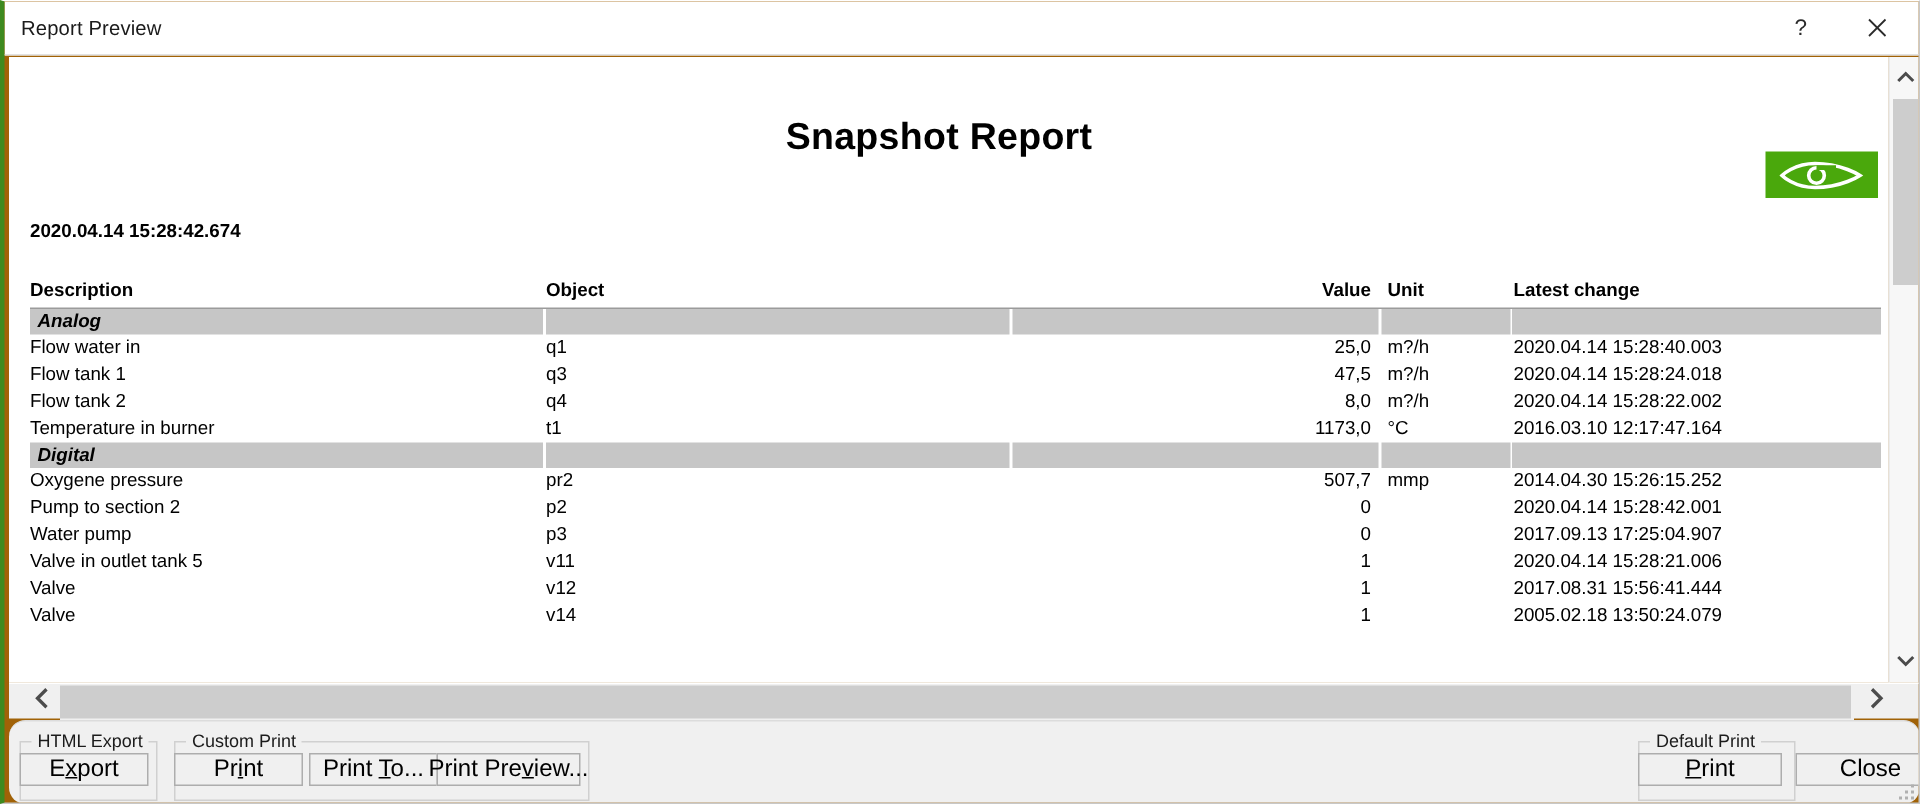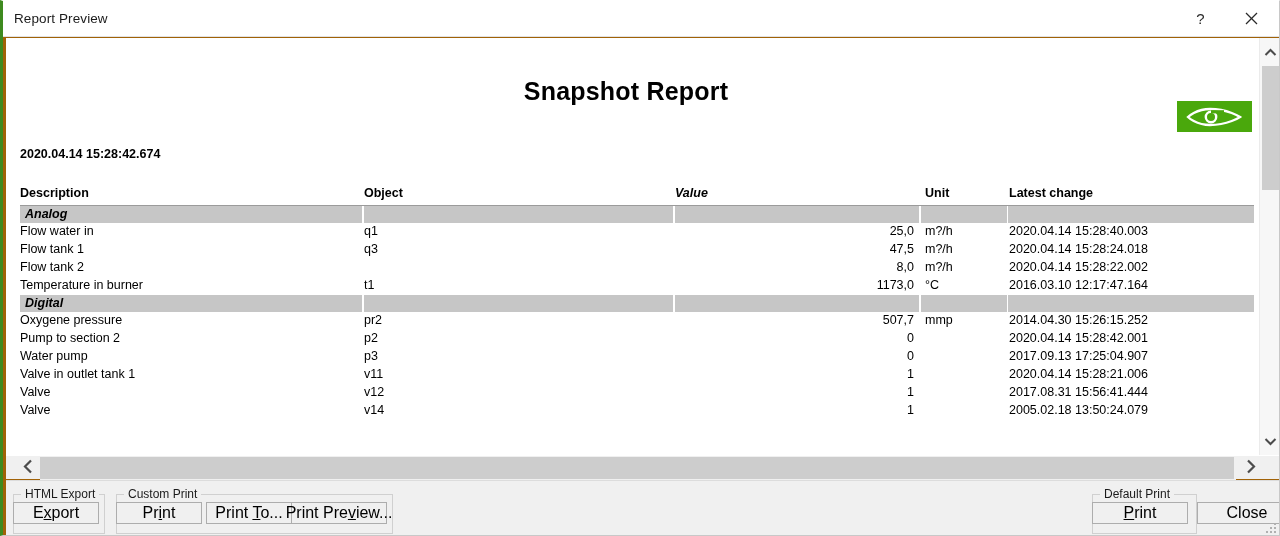--- a/index.html
+++ b/index.html
@@ -122,21 +122,21 @@
 
   #table-header {
     height: 20px;
     border-bottom: 1px solid #9b9b9b;
   }
   #table-header .cell {
     font-weight: bold;
     height: 20px;
     line-height: 14px;
   }
-  #table-header .c-val  { text-align: left; padding-right: 5px; font-style: italic; }
+  #table-header .c-val  { text-align: right; padding-right: 5px; }
   #table-header .c-unit { text-align: left; padding-left: 4px; }
 
   .section-row { height: 17px; }
   .section-band {
     position: absolute;
     top: 0; height: 17px;
     background: #c6c6c6;
   }
   .band-desc { left: 0px;   width: 342px; }
   .band-obj  { left: 344px; width: 309px; }
@@ -208,20 +208,21 @@
     background: #cdcdcd;
   }
 
   
   #bottom-bar {
     position: absolute;
     left: 3px; top: 479px;
     width: 1274px; height: 56px;
     background: #f0f0f0;
     border-top: 1px solid #dcdcdc;
+    border-radius: 11px;
   }
 
   .groupbox {
     position: absolute;
     border: 1px solid #d0d0d0;
     background: transparent;
   }
   .groupbox-label {
     position: absolute;
     top: -8px; left: 7px;
@@ -330,20 +331,21 @@
           </div>
           <div class="row">
             <div class="cell c-desc">Flow tank 1</div>
             <div class="cell c-obj">q3</div>
             <div class="cell c-val">47,5</div>
             <div class="cell c-unit">m?/h</div>
             <div class="cell c-chg">2020.04.14 15:28:24.018</div>
           </div>
           <div class="row">
             <div class="cell c-desc">Flow tank 2</div>
+            <div class="cell c-obj">q4</div>
             <div class="cell c-val">8,0</div>
             <div class="cell c-unit">m?/h</div>
             <div class="cell c-chg">2020.04.14 15:28:22.002</div>
           </div>
           <div class="row">
             <div class="cell c-desc">Temperature in burner</div>
             <div class="cell c-obj">t1</div>
             <div class="cell c-val">1173,0</div>
             <div class="cell c-unit">°C</div>
             <div class="cell c-chg">2016.03.10 12:17:47.164</div>
@@ -371,21 +373,21 @@
             <div class="cell c-chg">2020.04.14 15:28:42.001</div>
           </div>
           <div class="row">
             <div class="cell c-desc">Water pump</div>
             <div class="cell c-obj">p3</div>
             <div class="cell c-val">0</div>
             <div class="cell c-unit"></div>
             <div class="cell c-chg">2017.09.13 17:25:04.907</div>
           </div>
           <div class="row">
-            <div class="cell c-desc">Valve in outlet tank 1</div>
+            <div class="cell c-desc">Valve in outlet tank 5</div>
             <div class="cell c-obj">v11</div>
             <div class="cell c-val">1</div>
             <div class="cell c-unit"></div>
             <div class="cell c-chg">2020.04.14 15:28:21.006</div>
           </div>
           <div class="row">
             <div class="cell c-desc">Valve</div>
             <div class="cell c-obj">v12</div>
             <div class="cell c-val">1</div>
             <div class="cell c-unit"></div>

